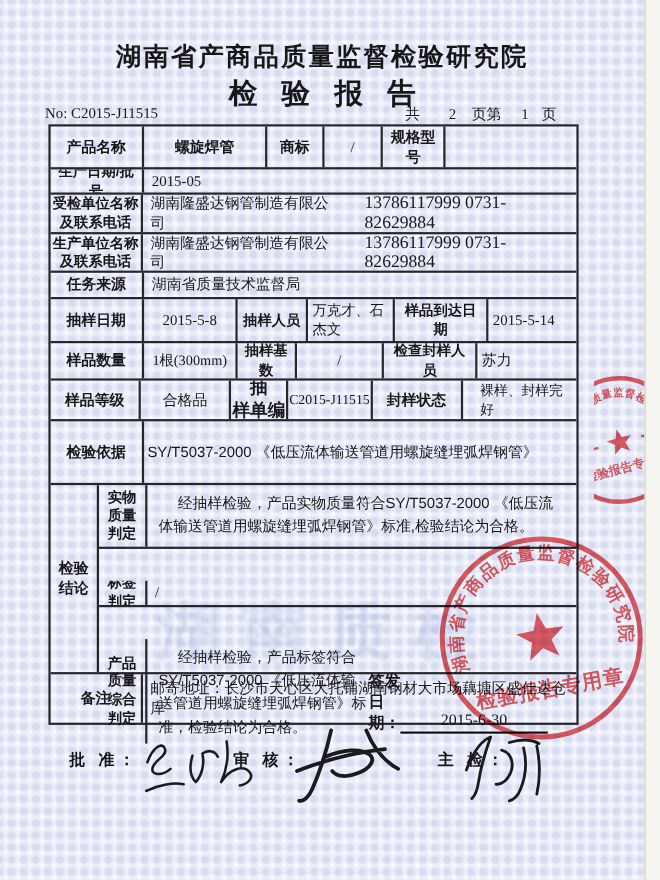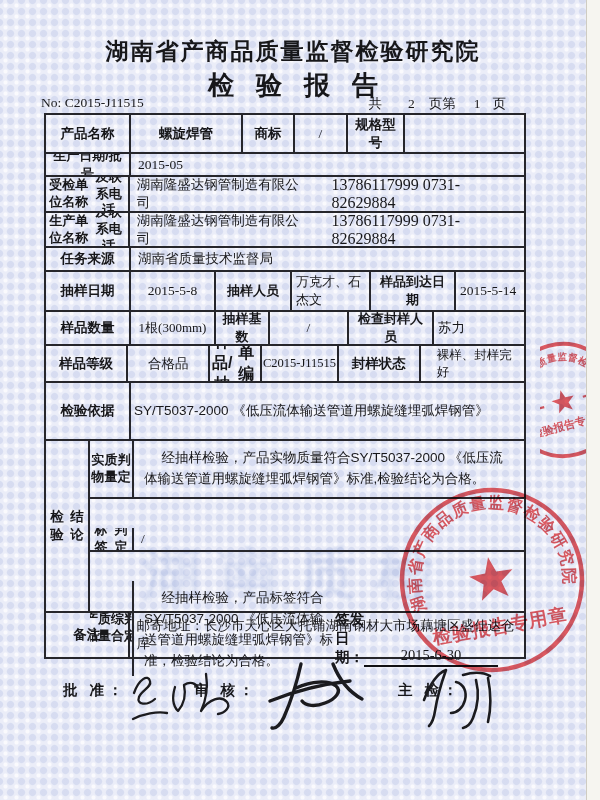--- a/index.html
+++ b/index.html
@@ -53,21 +53,21 @@
   }
   .tr{display:flex;border-bottom:2px solid #26262b;box-sizing:border-box;flex:0 0 auto;}
   .tr.last{border-bottom:none;}
   .td{
     border-right:2px solid #26262b;box-sizing:border-box;
     display:flex;align-items:center;justify-content:center;
     padding:2px 3px;text-align:center;overflow:hidden;
   }
   .td.end{border-right:none;}
   .td.left{justify-content:flex-start;text-align:left;padding-left:7px;}
-  .td.stack{flex-direction:row;line-height:1.3;padding:0 1px;}
+  .td.stack{flex-direction:column;line-height:1.3;padding:0 1px;}
   .lbl{font-weight:bold;font-size:13.5px;}
   .lbl.s{font-size:13px;}
   .lbl.xs{font-size:16px;}
   .val{font-family:"Liberation Serif",serif;font-size:13.5px;}
   .val.b{font-family:"Liberation Sans",sans-serif;font-weight:bold;}
   .cjkval{font-size:13.5px;}
   .phone{font-family:"Liberation Serif",serif;margin-left:22px;}
   .td.para{
     display:block;text-align:left;padding:7px 10px 4px;
     font-size:13.5px;line-height:1.55;text-indent:1.3em;
@@ -88,21 +88,21 @@
   .issue-date{
     font-family:"Liberation Serif",serif;font-size:14.5px;
     display:inline-block;min-width:126px;text-align:center;
     border-bottom:2px solid #101014;padding:0 4px 1px;
   }
   
   .sig-label{
     position:absolute;font-weight:bold;font-size:14.5px;letter-spacing:4px;top:681px;
   }
   .sig-label.approve{left:63px;}
-  .sig-label.review{left:194px;}
+  .sig-label.review{left:212px;}
   .sig-label.chief{left:398px;}
   .overlay{position:absolute;left:0;top:0;pointer-events:none;}
   
   .stamp{position:absolute;mix-blend-mode:multiply;opacity:.84;}
   .watermark{
     position:absolute;left:142px;top:536px;
     font-size:58px;font-weight:bold;letter-spacing:20px;
     color:#4a6cc0;opacity:.12;filter:blur(1px);white-space:nowrap;
   }
 </style>
@@ -184,21 +184,21 @@
         </div>
     </div>
 
     <div class="tr" style="height:40px">
       <div class="td" style="width:85px">
           <span class="lbl">抽样日期</span>
         </div>
       <div class="td" style="width:85px">
           <span class="val">2015-5-8</span>
         </div>
-      <div class="td" style="width:76px">
+      <div class="td" style="width:64px">
           <span class="lbl s">抽样人员</span>
         </div>
       <div class="td left" style="width:79px;padding-left:4px">
           <span class="cjkval" style="font-size:13px">万克才、石杰文</span>
         </div>
       <div class="td" style="width:85px">
           <span class="lbl s">样品到达日期</span>
         </div>
       <div class="td end left" style="padding-left:4px">
           <span class="val">2015-5-14</span>

